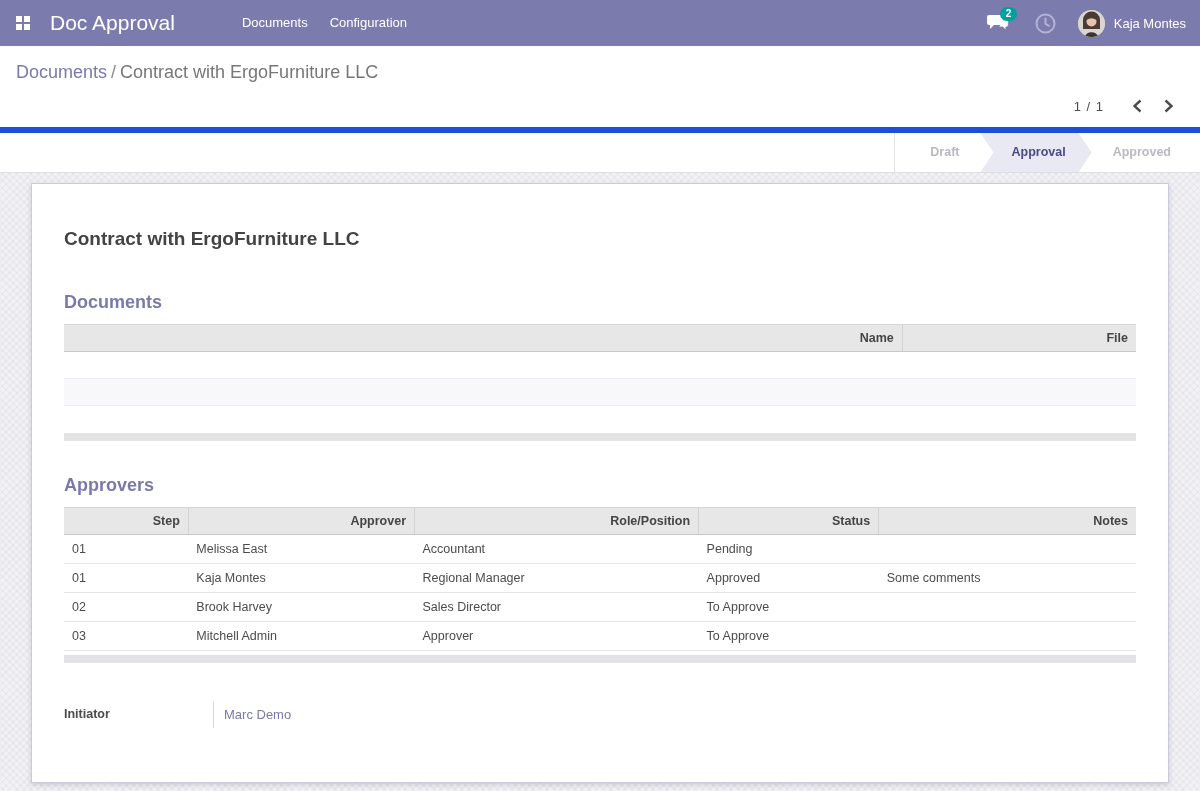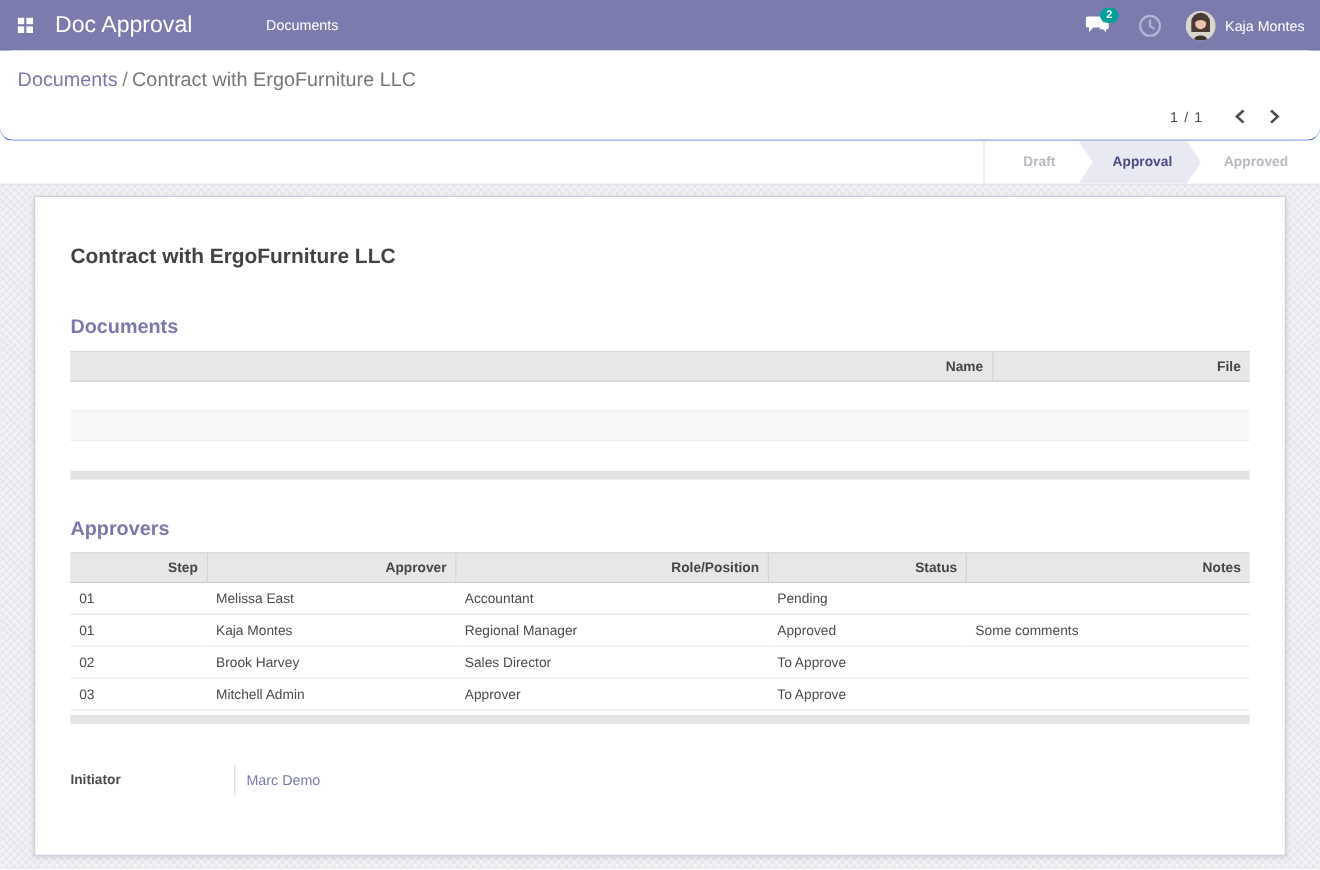--- a/index.html
+++ b/index.html
@@ -29,28 +29,28 @@
     padding: 2px 6px; line-height: 1;
   }
   .clock-wrap { margin-right: 22px; cursor: pointer; display: flex; }
   .avatar {
     width: 27px; height: 27px; border-radius: 50%; overflow: hidden;
     margin-right: 9px; cursor: pointer; flex: none; background: #cfc9c2;
   }
   .user-name { font-size: 13px; cursor: pointer; }
 
   
-  .control-panel { background: #fff; padding: 13px 0 0; border-bottom: 1px solid #1d4ed8; border-radius: 12px; }
+  .control-panel { background: #fff; padding: 13px 0 0; border-bottom: 6px solid #1d4ed8; }
   .breadcrumb { font-size: 18px; padding: 0 16px; line-height: 26px; }
   .breadcrumb .crumb-link { color: var(--link-purple, #7b79ac); cursor: pointer; }
   .breadcrumb .crumb-sep { color: #8a8a8a; padding: 0 4px; }
   .breadcrumb .crumb-current { color: #777; }
   .cp-bottom {
     display: flex; justify-content: flex-end; align-items: center;
-    padding: 10px 28px 10px 0; gap: 4px;
+    padding: 10px 18px 10px 0; gap: 4px;
   }
   .pager-value { font-size: 13px; color: #4c4c4c; letter-spacing: 1px; margin-right: 16px; }
   .pager-btn { padding: 4px 8px; cursor: pointer; display: flex; align-items: center; }
 
   
   .statusbar-band {
     height: 40px; background: #fff; border-bottom: 1px solid #dedee2;
     display: flex; justify-content: flex-end;
   }
   .statusbar { display: flex; border-left: 1px solid #e3e3e6; padding-left: 14px; margin-right: 8px; }
@@ -122,20 +122,21 @@
     <svg width="14" height="14" viewBox="0 0 14 14">
       <rect x="0" y="0" width="6" height="6" fill="#fff"></rect>
       <rect x="8" y="0" width="6" height="6" fill="#fff"></rect>
       <rect x="0" y="8" width="6" height="6" fill="#fff"></rect>
       <rect x="8" y="8" width="6" height="6" fill="#fff"></rect>
     </svg>
   </div>
   <div class="brand">Doc Approval</div>
   <div class="nav-menu">
     <div class="menu-item">Documents</div>
+    <div class="menu-item">Configuration</div>
   </div>
   <div class="nav-right">
     <div class="msg-wrap">
       <svg width="22" height="18" viewBox="0 0 22 18">
         <path d="M2 1 h12 a2 2 0 0 1 2 2 v6 a2 2 0 0 1 -2 2 h-7 l-4 4 v-4 h-1 a2 2 0 0 1 -2 -2 v-6 a2 2 0 0 1 2 -2 z" fill="#fff"></path>
         <path d="M17 5 h2.5 a1.8 1.8 0 0 1 1.8 1.8 v4.4 a1.8 1.8 0 0 1 -1.8 1.8 h-0.6 v3 l-3.2 -3 h-3.6" fill="#fff" stroke="#7c7bad" stroke-width="0.8"></path>
       </svg>
       <span class="badge">2</span>
     </div>
     <div class="clock-wrap">

